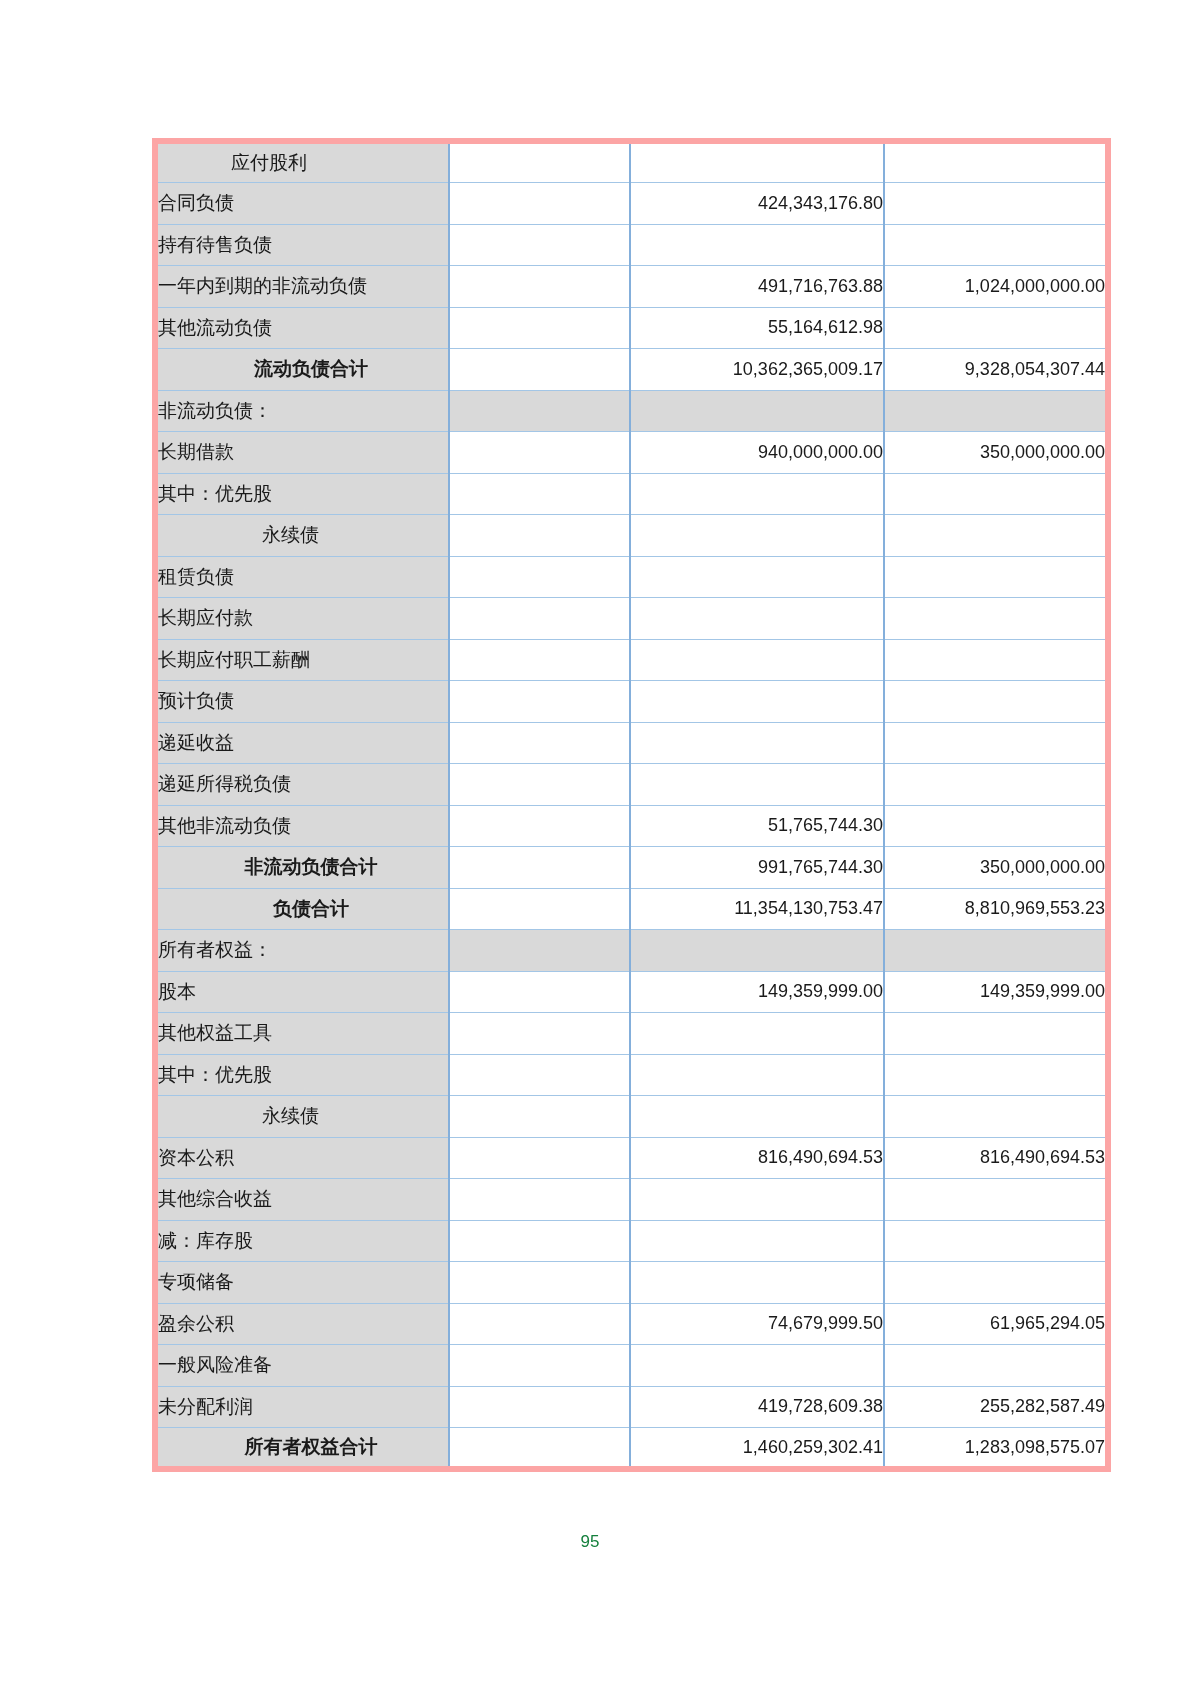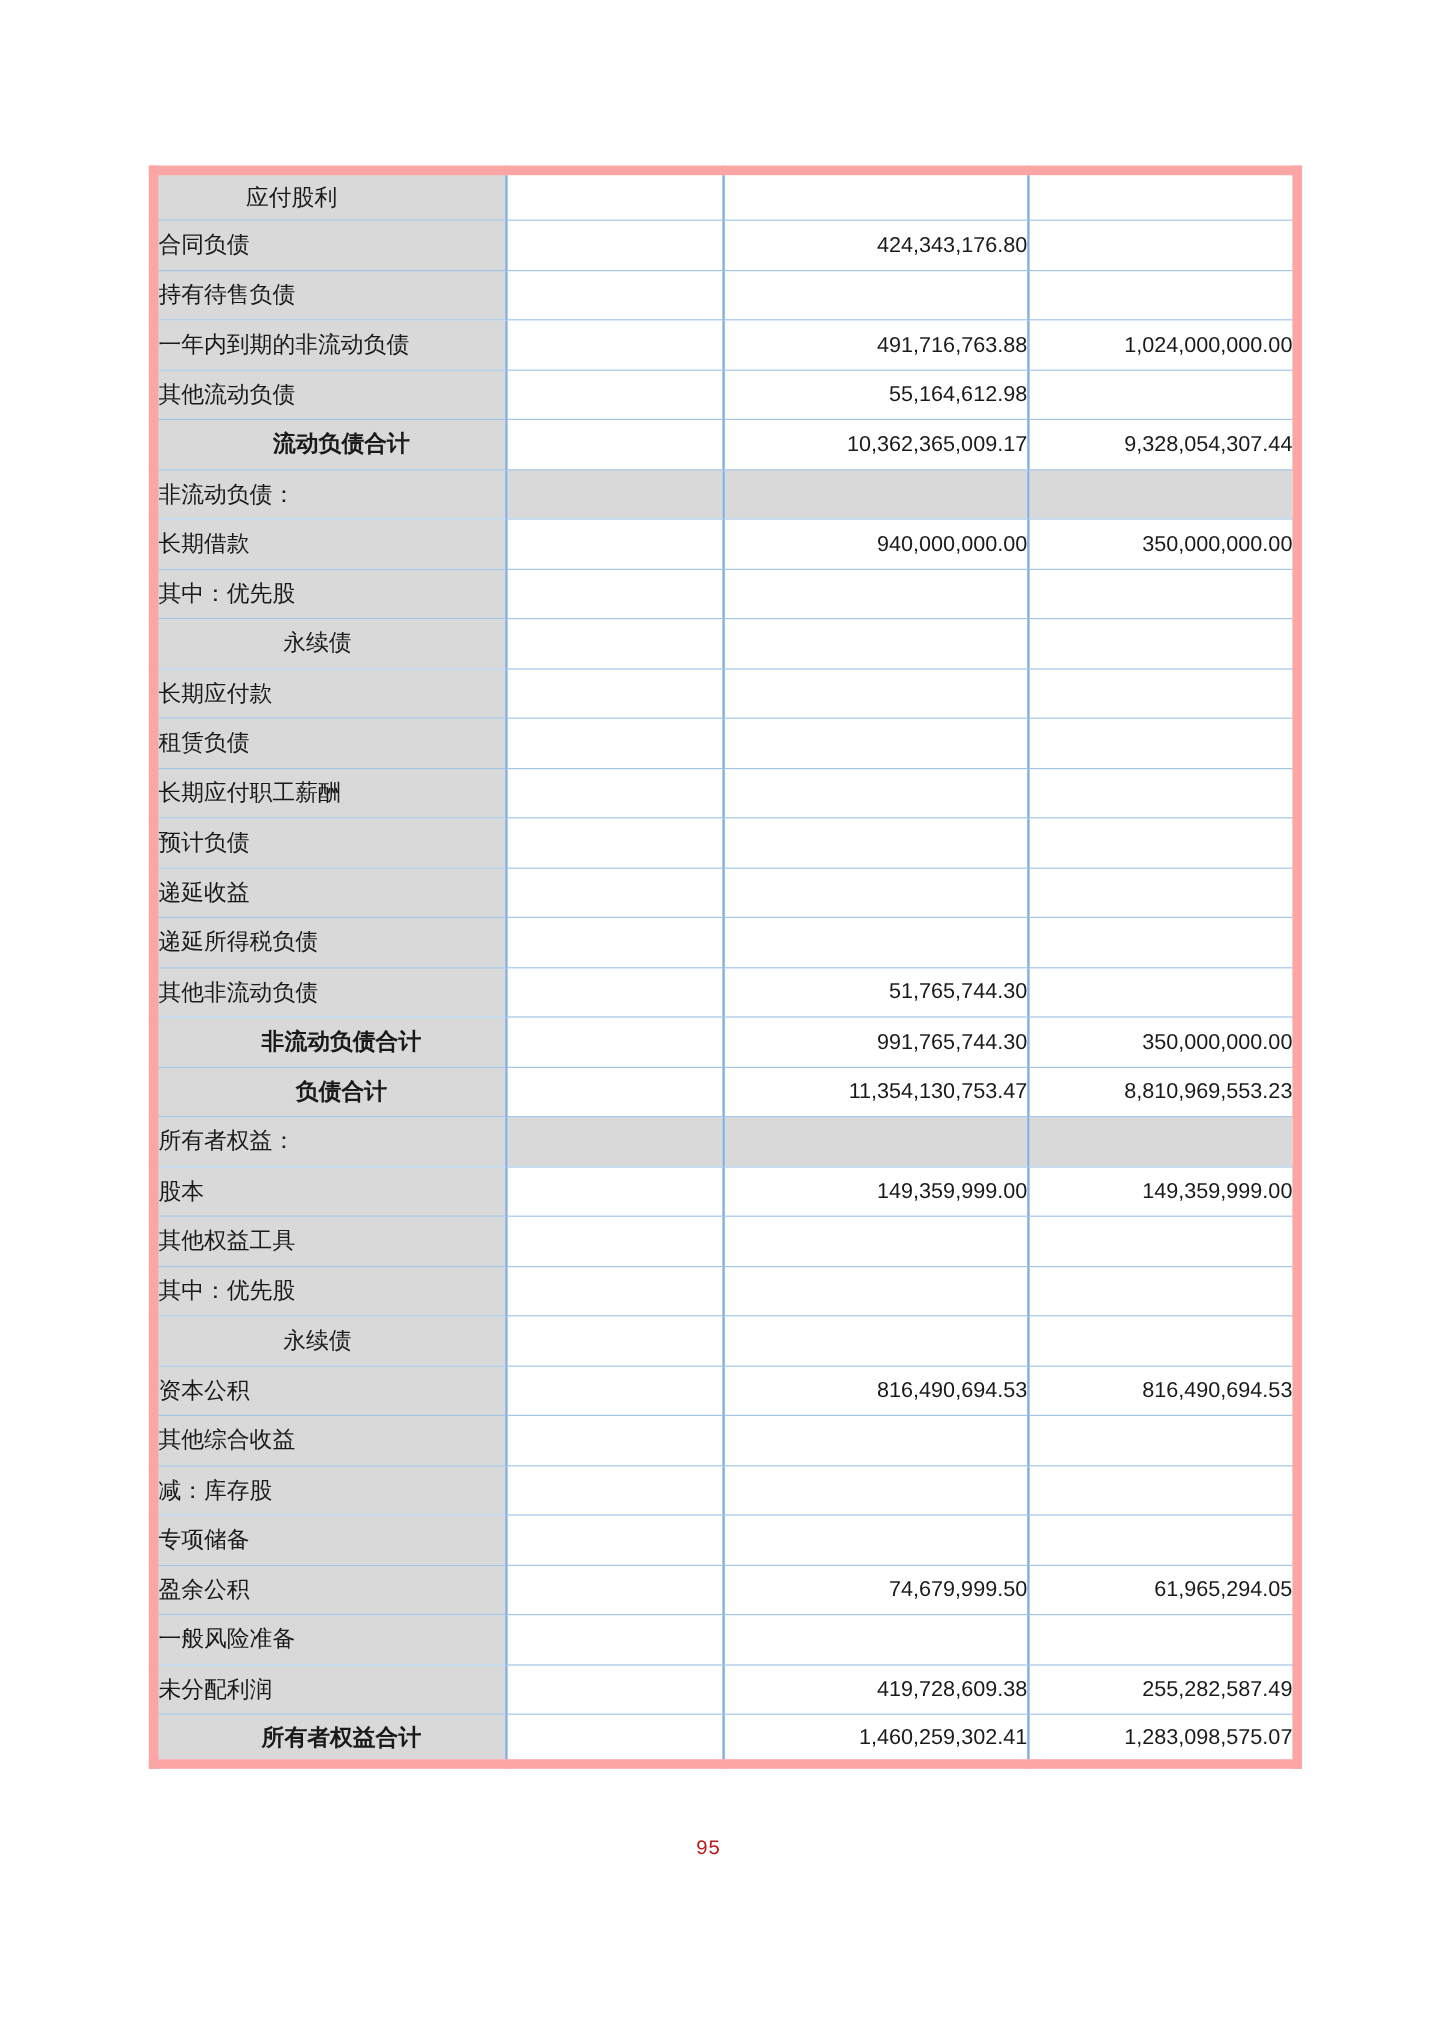--- a/index.html
+++ b/index.html
@@ -19,21 +19,21 @@
   table.balance col.c-prev{width:224px;}
   table.balance tr{height:41.5px;}
   table.balance td{
     border-top:1px solid #a3c6e6;
     border-bottom:1px solid #a3c6e6;
     border-left:2px solid #84afdb;
     border-right:2px solid #84afdb;
     padding:0;overflow:hidden;white-space:nowrap;
     vertical-align:middle;
   }
-  table.balance{border:8px solid #fca5a5;}
+  table.balance{border:6px solid #fca5a5;margin-left:28px;}
   td.label{
     background:#d9d9d9;
     font-size:19px;
     padding-left:12px;
   }
   td.label.ind1{padding-left:104px;}
   td.label.ind2{padding-left:73px;}
   td.label.total{
     padding-left:16px;text-align:center;font-weight:bold;
   }
@@ -43,22 +43,22 @@
     background:#ffffff;
     font-family:"Liberation Sans", sans-serif;
     font-size:18px;
     text-align:right;
     padding-right:13px;
   }
   tr.section td.val{background:#d9d9d9;}
   .page-footer{
     position:absolute;left:0;top:1532px;width:1180px;
     text-align:center;
-    font-family:Liberation Mono, monospace;
-    font-size:17px;color:#b91c1c;
+    font-family:Liberation Sans, sans-serif;
+    font-size:17px;color:#15803d;
   }
 </style>
 </head>
 <body>
 
 <table class="balance">
   <colgroup>
     <col class="c-label">
       <col class="c-note">
       <col class="c-cur">
@@ -119,27 +119,27 @@
         <td class="val"></td>
         <td class="val"></td>
       </tr>
       <tr>
         <td class="label item ind1">永续债</td>
         <td class="val"></td>
         <td class="val"></td>
         <td class="val"></td>
       </tr>
       <tr>
+        <td class="label item ind0">租赁负债</td>
+        <td class="val"></td>
+        <td class="val"></td>
+        <td class="val"></td>
+      </tr>
+      <tr>
         <td class="label item ind0">长期应付款</td>
-        <td class="val"></td>
-        <td class="val"></td>
-        <td class="val"></td>
-      </tr>
-      <tr>
-        <td class="label item ind0">租赁负债</td>
         <td class="val"></td>
         <td class="val"></td>
         <td class="val"></td>
       </tr>
       <tr>
         <td class="label item ind0">长期应付职工薪酬</td>
         <td class="val"></td>
         <td class="val"></td>
         <td class="val"></td>
       </tr>

